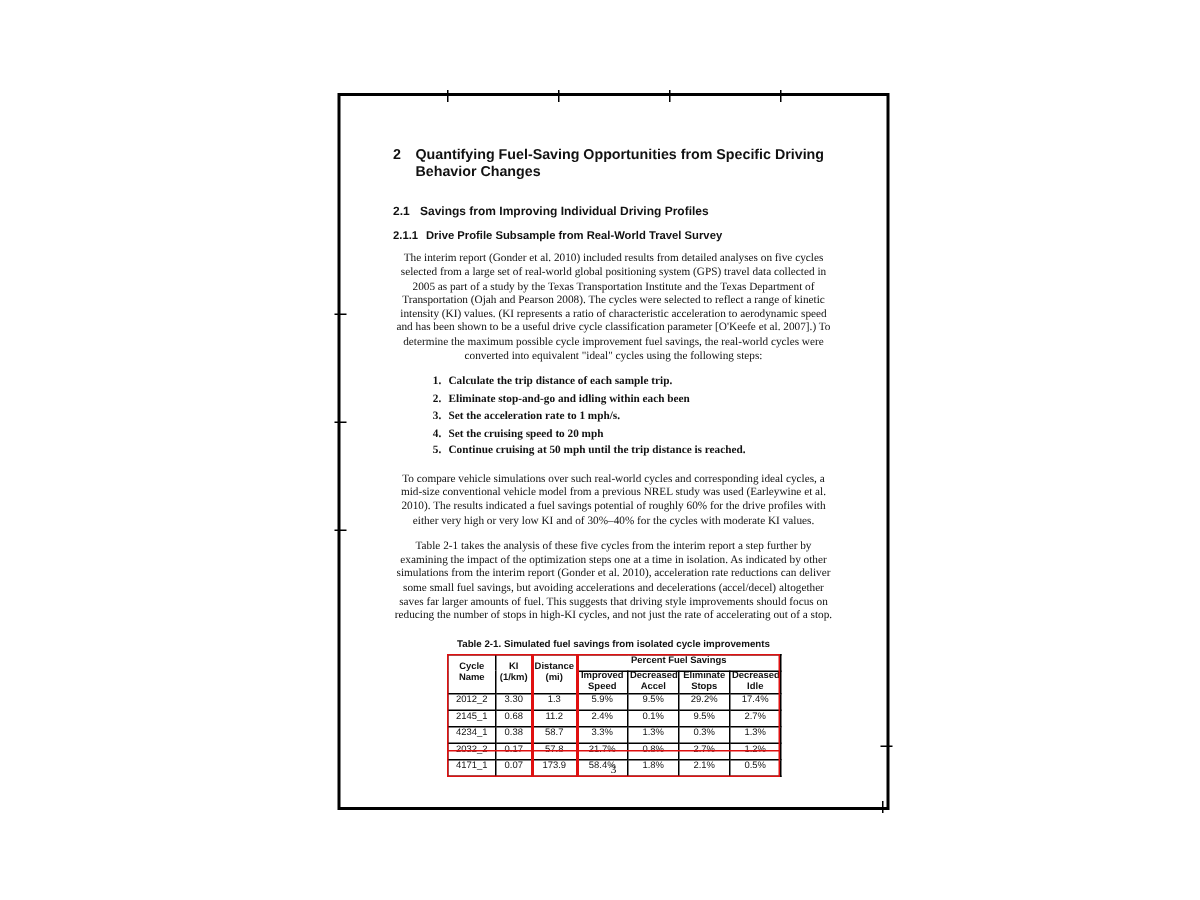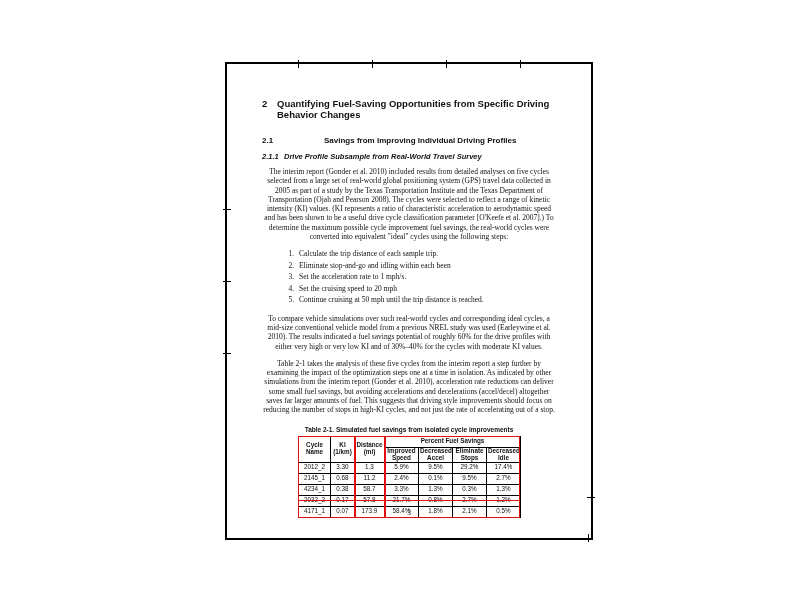--- a/index.html
+++ b/index.html
@@ -10,27 +10,27 @@
   
   .tick{position:absolute;background:#000;}
   .tick.v{width:1px;height:8px;}
   .tick.h{width:8px;height:1px;}
   .content{position:absolute;left:35px;right:35px;top:34px;}
 
   h1{font-family:"Liberation Sans", sans-serif;font-weight:bold;font-size:9.5px;
      line-height:11px;margin:0 0 9px 0;display:flex;}
   h1 .hnum{width:15px;flex:none;}
   h2{font-family:"Liberation Sans", sans-serif;font-weight:bold;font-size:8px;
-     margin:16px 0 7px 0;display:flex;gap:44px;}
+     margin:16px 0 7px 0;display:flex;}
   h2 .hnum{width:18px;flex:none;}
-  h3{font-family:"Liberation Sans", sans-serif;font-weight:bold;font-style:italic;
+  h3{font-family:"Liberation Sans", sans-serif;font-weight:bold;
      font-size:7.5px;margin:0 0 6px 0;display:flex;}
   h3 .hnum{width:22px;flex:none;}
   p.body{font-size:7.5px;line-height:9.3px;margin:0 0 8px 0;text-align:center;}
-  ol.steps{margin:0 0 9px 0;padding:0 0 0 34px;font-size:7.5px;line-height:9.3px;}
+  ol.steps{margin:0 0 9px 0;padding:0 0 0 34px;font-size:7.5px;line-height:9.3px;font-weight:bold;}
   ol.steps li{margin:0 0 2.2px 0;padding-left:3px;}
 
   .caption{font-family:"Liberation Sans", sans-serif;font-weight:bold;font-size:6.5px;
            text-align:center;margin:11px 0 3px 0;}
   .tblwrap{position:relative;width:222px;margin:0 auto;}
   table.data{border-collapse:collapse;table-layout:fixed;width:222px;
              font-family:"Liberation Sans", sans-serif;font-size:6.3px;line-height:6.8px;}
   table.data th, table.data td{border:1px solid #000;padding:0 1px;text-align:center;
              overflow:hidden;}
   table.data th{font-weight:bold;}

